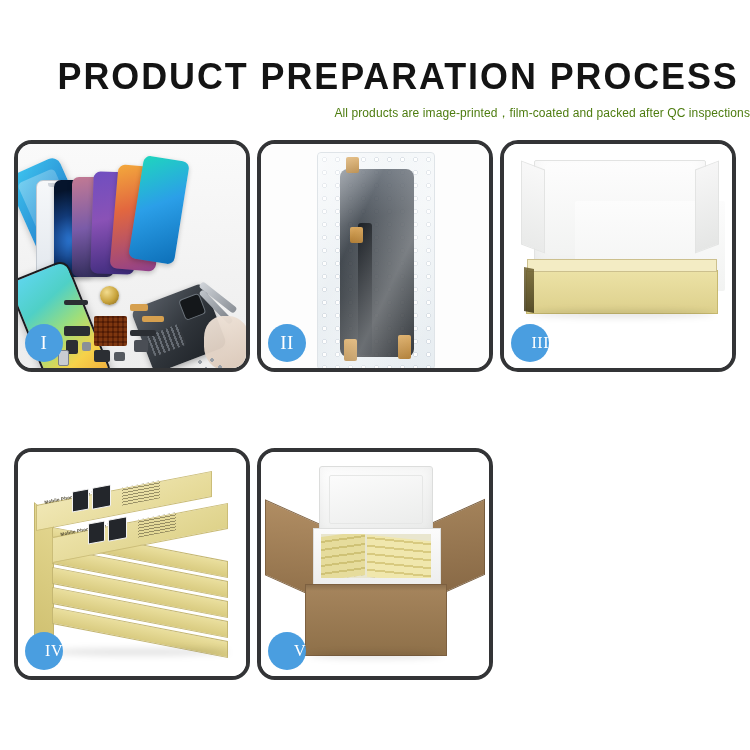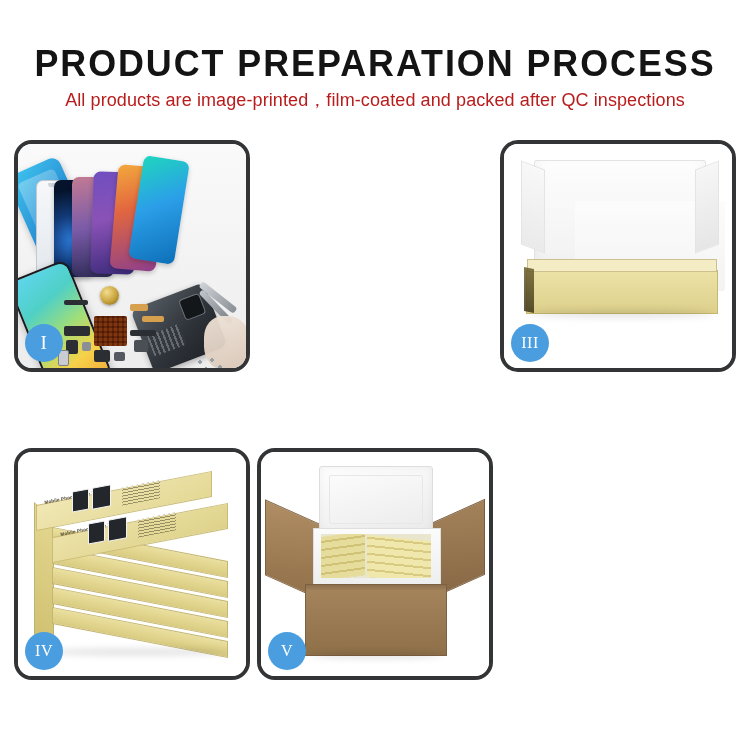--- a/index.html
+++ b/index.html
@@ -4,31 +4,31 @@
 <style>
   html,body{margin:0;padding:0;}
   body{
     width:750px;height:750px;background:#ffffff;
     font-family:"Liberation Sans","DejaVu Sans",sans-serif;
     overflow:hidden;position:relative;
   }
   .page{width:750px;height:750px;position:relative;box-sizing:border-box;}
 
   
-  .header{position:absolute;left:0;top:0;width:640px;height:128px;text-align:center;}
+  .header{position:absolute;left:0;top:13px;width:640px;height:128px;text-align:right;}
   .title{
     position:absolute;left:0;top:44px;width:750px;
     font-size:37px;font-weight:700;letter-spacing:2.0px;
     color:#141414;line-height:40px;white-space:nowrap;
     transform:scaleX(0.97);transform-origin:center;
   }
   .subtitle{
     position:absolute;left:0;top:90px;width:750px;
-    font-size:18px;font-weight:400;letter-spacing:0.1px;
-    color:#b91c1c;line-height:20px;white-space:nowrap;
+    font-size:12px;font-weight:400;letter-spacing:0.1px;
+    color:#4d7c0f;line-height:20px;white-space:nowrap;
   }
 
   
   .grid{position:absolute;left:0;top:136px;width:750px;height:560px;}
   .panel{
     position:absolute;width:236px;height:232px;
     border:4px solid #333436;border-radius:18px;
     background:#ffffff;box-sizing:border-box;overflow:hidden;
   }
   .p1{left:14px;top:4px;}
@@ -40,21 +40,21 @@
 
   .stage{position:absolute;inset:0;overflow:hidden;}
 
   .badge{
     position:absolute;left:7px;bottom:6px;width:38px;height:38px;
     border-radius:50%;background:#4a9ee0;color:#ffffff;
     font-family:"Liberation Serif","DejaVu Serif",serif;
     font-size:19px;line-height:38px;text-align:center;
     letter-spacing:0.5px;z-index:40;
   }
-  .badge.sm{font-size:16px;}
+  .badge.sm{font-size:16px;text-align:right;}
 
   
   .p1 .stage{background:linear-gradient(180deg,#fafafa 0%,#f2f2f2 58%,#ededed 100%);}
   .ph{position:absolute;border-radius:7px;overflow:hidden;box-shadow:0 2px 5px rgba(0,0,0,.22);}
   .ph.f1{left:118px;top:14px;width:46px;height:104px;
     background:linear-gradient(150deg,#1fd6bd,#2b9fe8 45%,#0d6fb8);transform:rotate(9deg);}
   .ph.f2{left:96px;top:22px;width:46px;height:104px;
     background:linear-gradient(160deg,#f3a93c,#e2673f 40%,#8e3f8c);transform:rotate(5deg);}
   .ph.f3{left:74px;top:28px;width:44px;height:102px;
     background:linear-gradient(165deg,#6f4ec0,#8a52b6 45%,#3b2a7a);transform:rotate(2deg);}
@@ -272,20 +272,34 @@
         <div class="flex f-j"></div>
         <div class="flex f-k"></div>
         <div class="tweezer"></div>
         <div class="tweezer2"></div>
         <div class="hand"></div>
         <div class="screws"></div>
       </div>
       <div class="badge">I</div>
     </div>
 
+    <div class="panel p2">
+      <div class="stage">
+        <div class="bubblebag">
+          <div class="bb-item"></div>
+          <div class="bb-strip"></div>
+          <div class="bb-tab bt1"></div>
+          <div class="bb-tab bt2"></div>
+          <div class="bb-tab bt3"></div>
+          <div class="bb-tab bt4"></div>
+          <div class="bb-gloss"></div>
+        </div>
+      </div>
+      <div class="badge">II</div>
+    </div>
 
     <div class="panel p3">
       <div class="stage">
         <div class="lid">
           <div class="foampad"></div>
         </div>
         <div class="bubbleinner"></div>
         <div class="boxbody"></div>
         <div class="boxcorner"></div>
         <div class="boxshadow3"></div>

